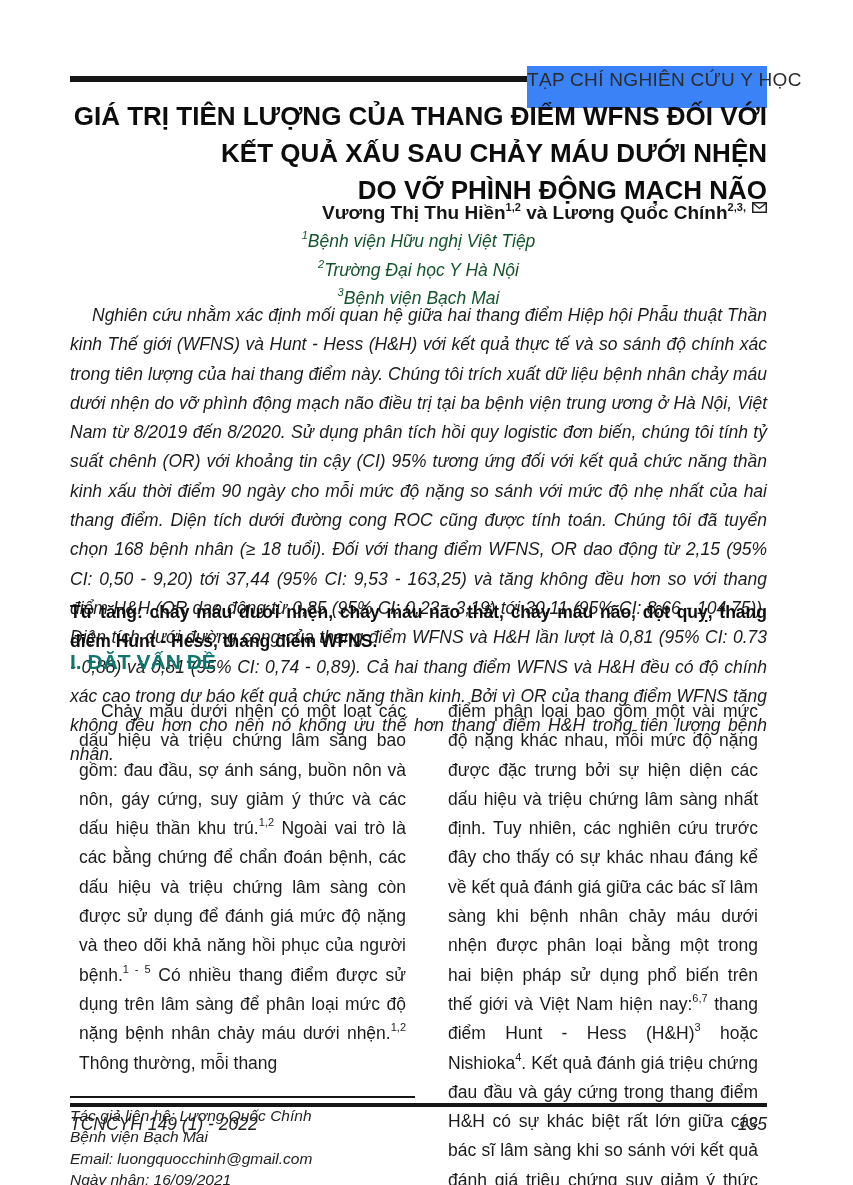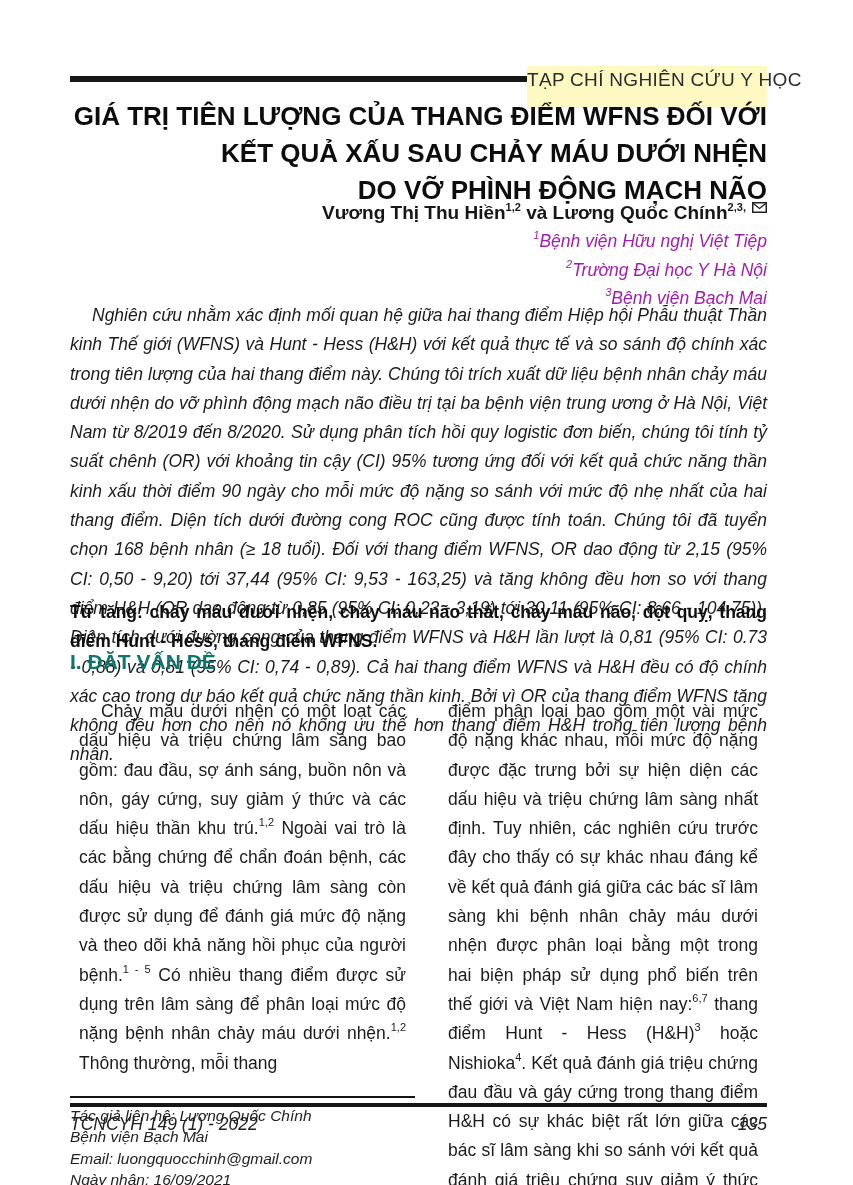--- a/index.html
+++ b/index.html
@@ -10,31 +10,31 @@
     background:#ffffff;
     font-family:"Liberation Sans", sans-serif;
     color:#161616;
     overflow:hidden;
   }
   
   .header-row{position:absolute;top:64px;left:70px;width:697px;height:30px;}
   .header-rule{position:absolute;left:0;top:12px;width:463px;height:6px;background:#161616;}
   .journal-box{
     position:absolute;right:0;top:2px;width:240px;height:42px;
-    background:#fef9c3;color:#2b2b2b;
+    background:#3b82f6;color:#2b2b2b;
     font-size:19px;line-height:27px;text-align:center;
     letter-spacing:0.3px;white-space:nowrap;
   }
   
   .title{position:absolute;top:98px;left:70px;width:697px;text-align:right;
     font-weight:bold;font-size:26px;line-height:37px;color:#0d0d0d;}
   .authors{position:absolute;top:196px;left:70px;width:697px;text-align:right;
     font-weight:bold;font-size:19px;white-space:nowrap;}
-  .affiliations{position:absolute;top:227px;left:70px;width:697px;text-align:right;
-    font-style:italic;font-size:17.5px;line-height:28.5px;color:#a21caf;}
+  .affiliations{position:absolute;top:227px;left:70px;width:697px;text-align:center;
+    font-style:italic;font-size:17.5px;line-height:28.5px;color:#14532d;}
   sup{font-size:11px;line-height:0;position:relative;top:-1px;}
   .email-icon{display:inline-block;vertical-align:6px;margin-left:3px;}
   
   .abstract{position:absolute;top:301px;left:70px;width:697px;
     font-style:italic;font-size:17.5px;line-height:29.3px;
     text-align:justify;text-indent:22px;color:#1b1b1b;}
   .keywords{position:absolute;top:598px;left:70px;width:697px;
     font-weight:bold;font-size:17.5px;line-height:29.3px;text-align:justify;color:#0f0f0f;}
   .section-heading{position:absolute;top:650px;left:70px;width:697px;
     font-weight:bold;font-size:21px;color:#0f766e;}

